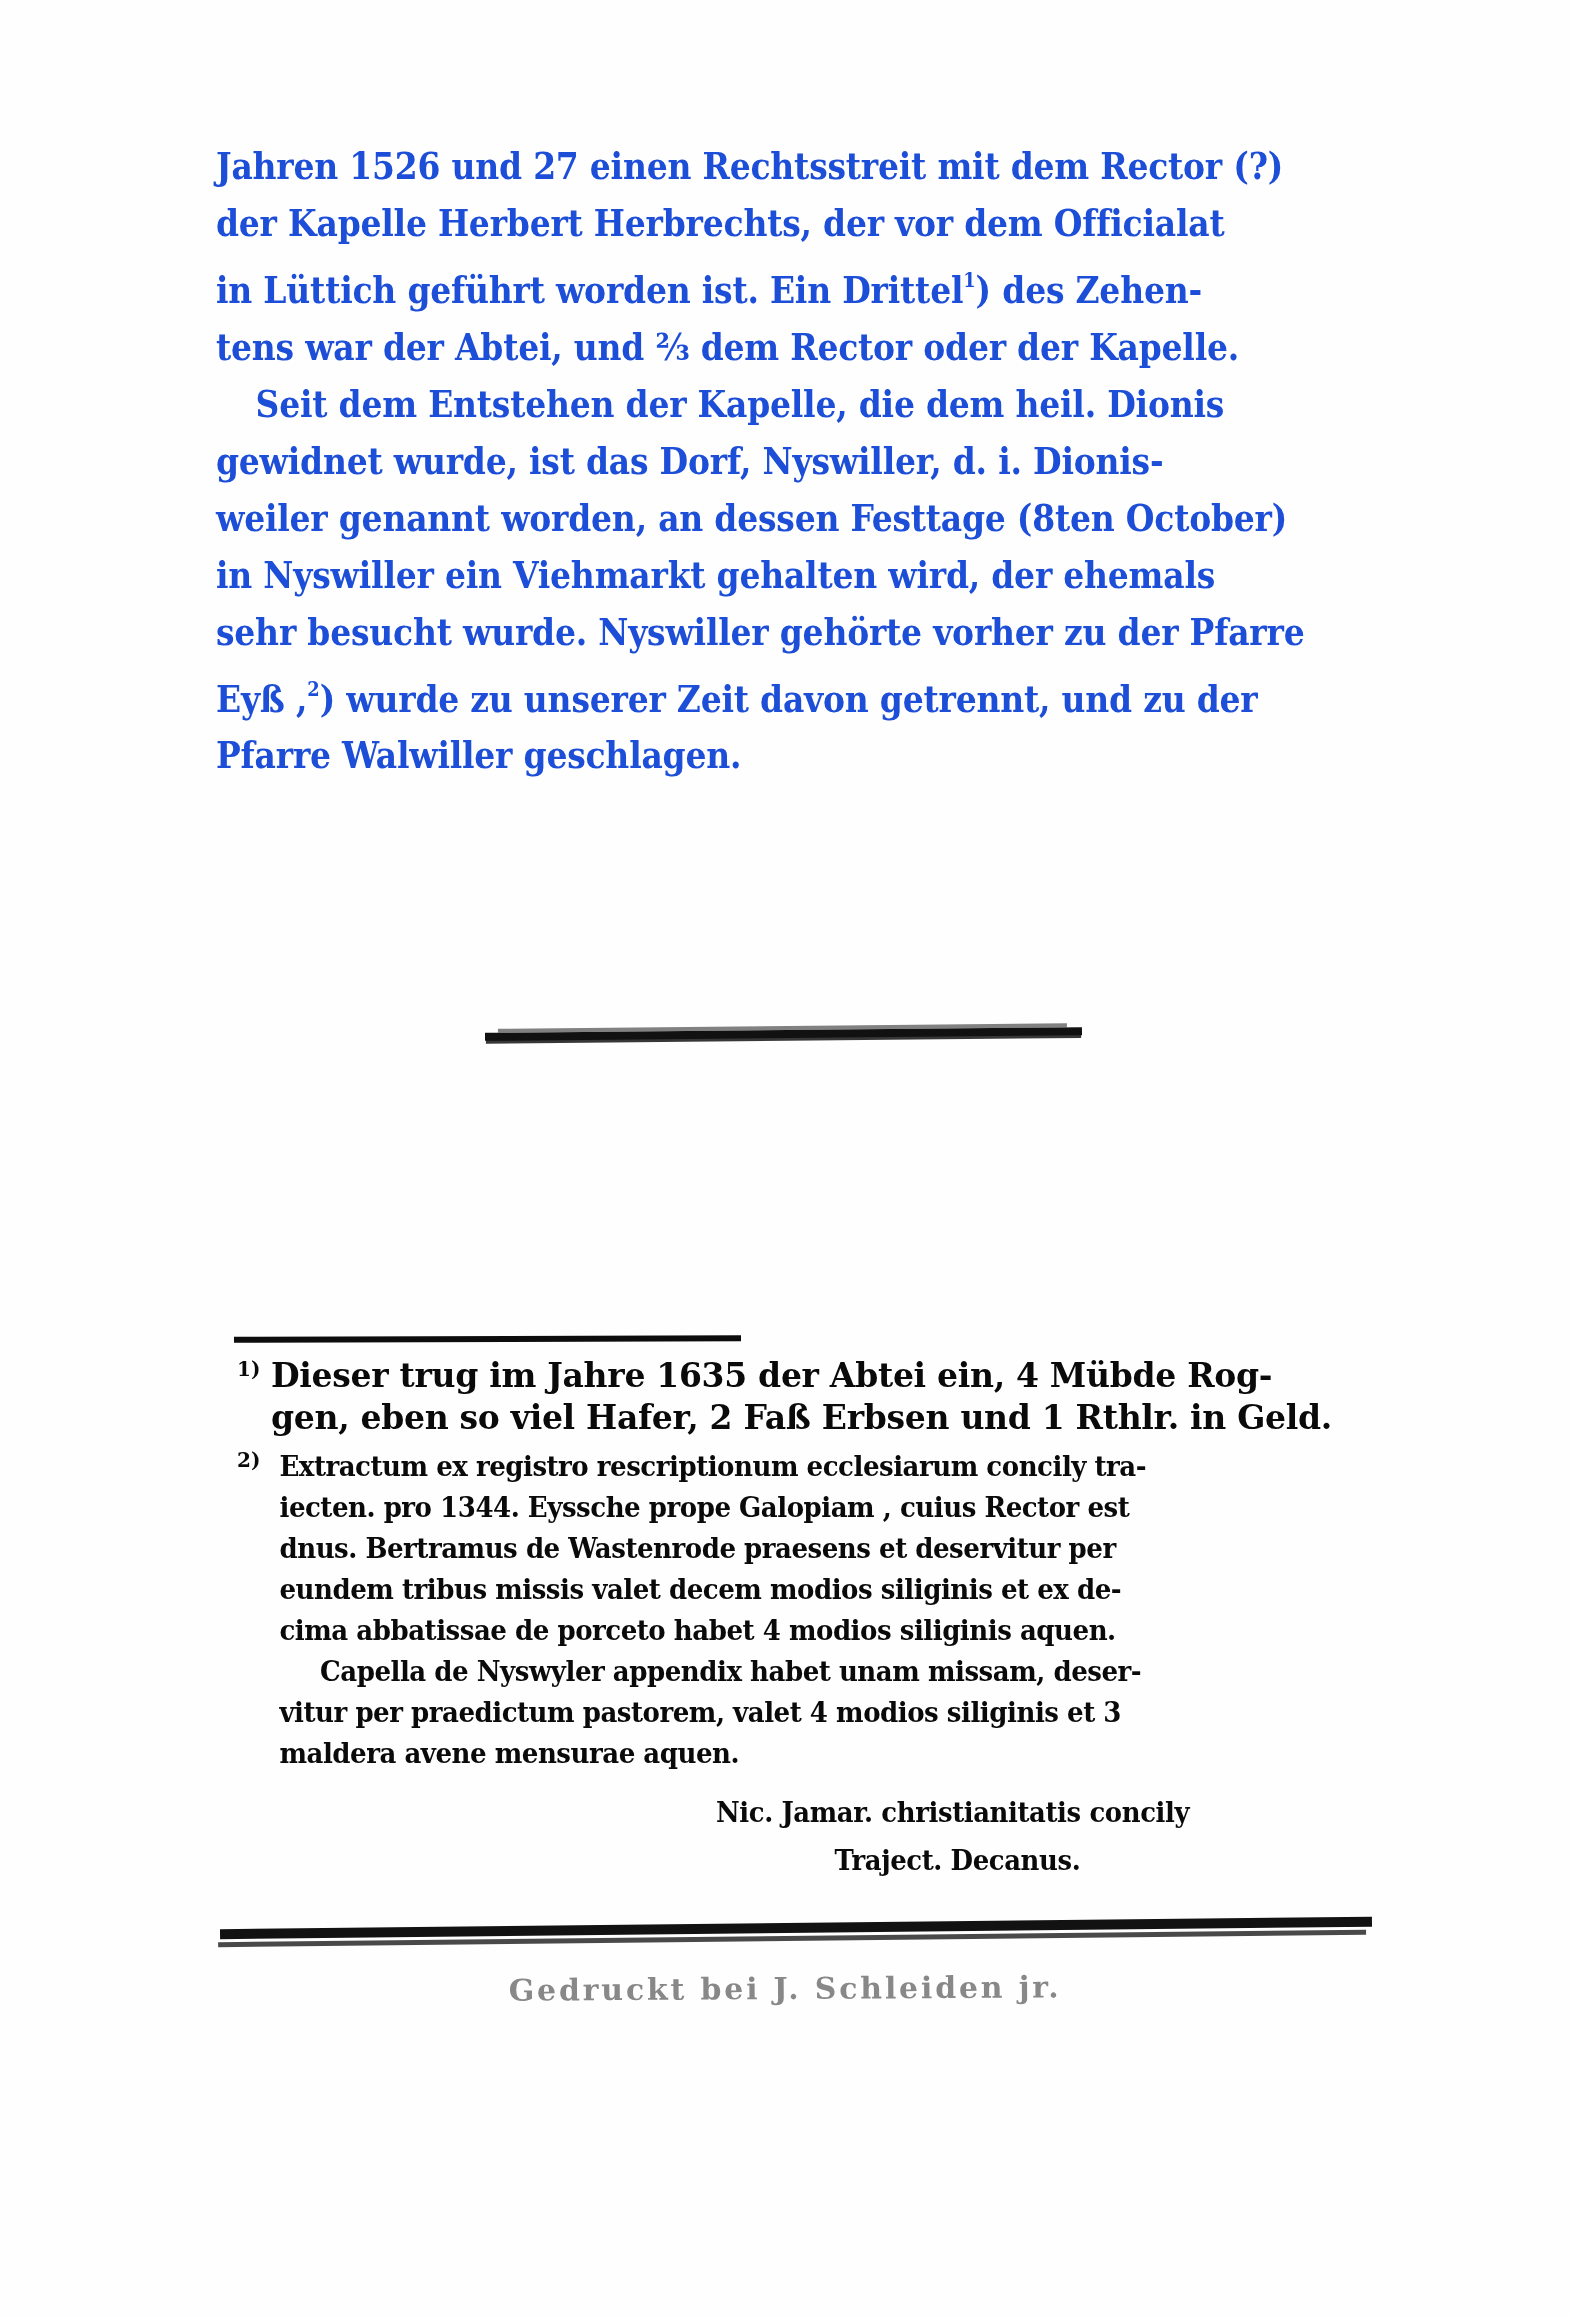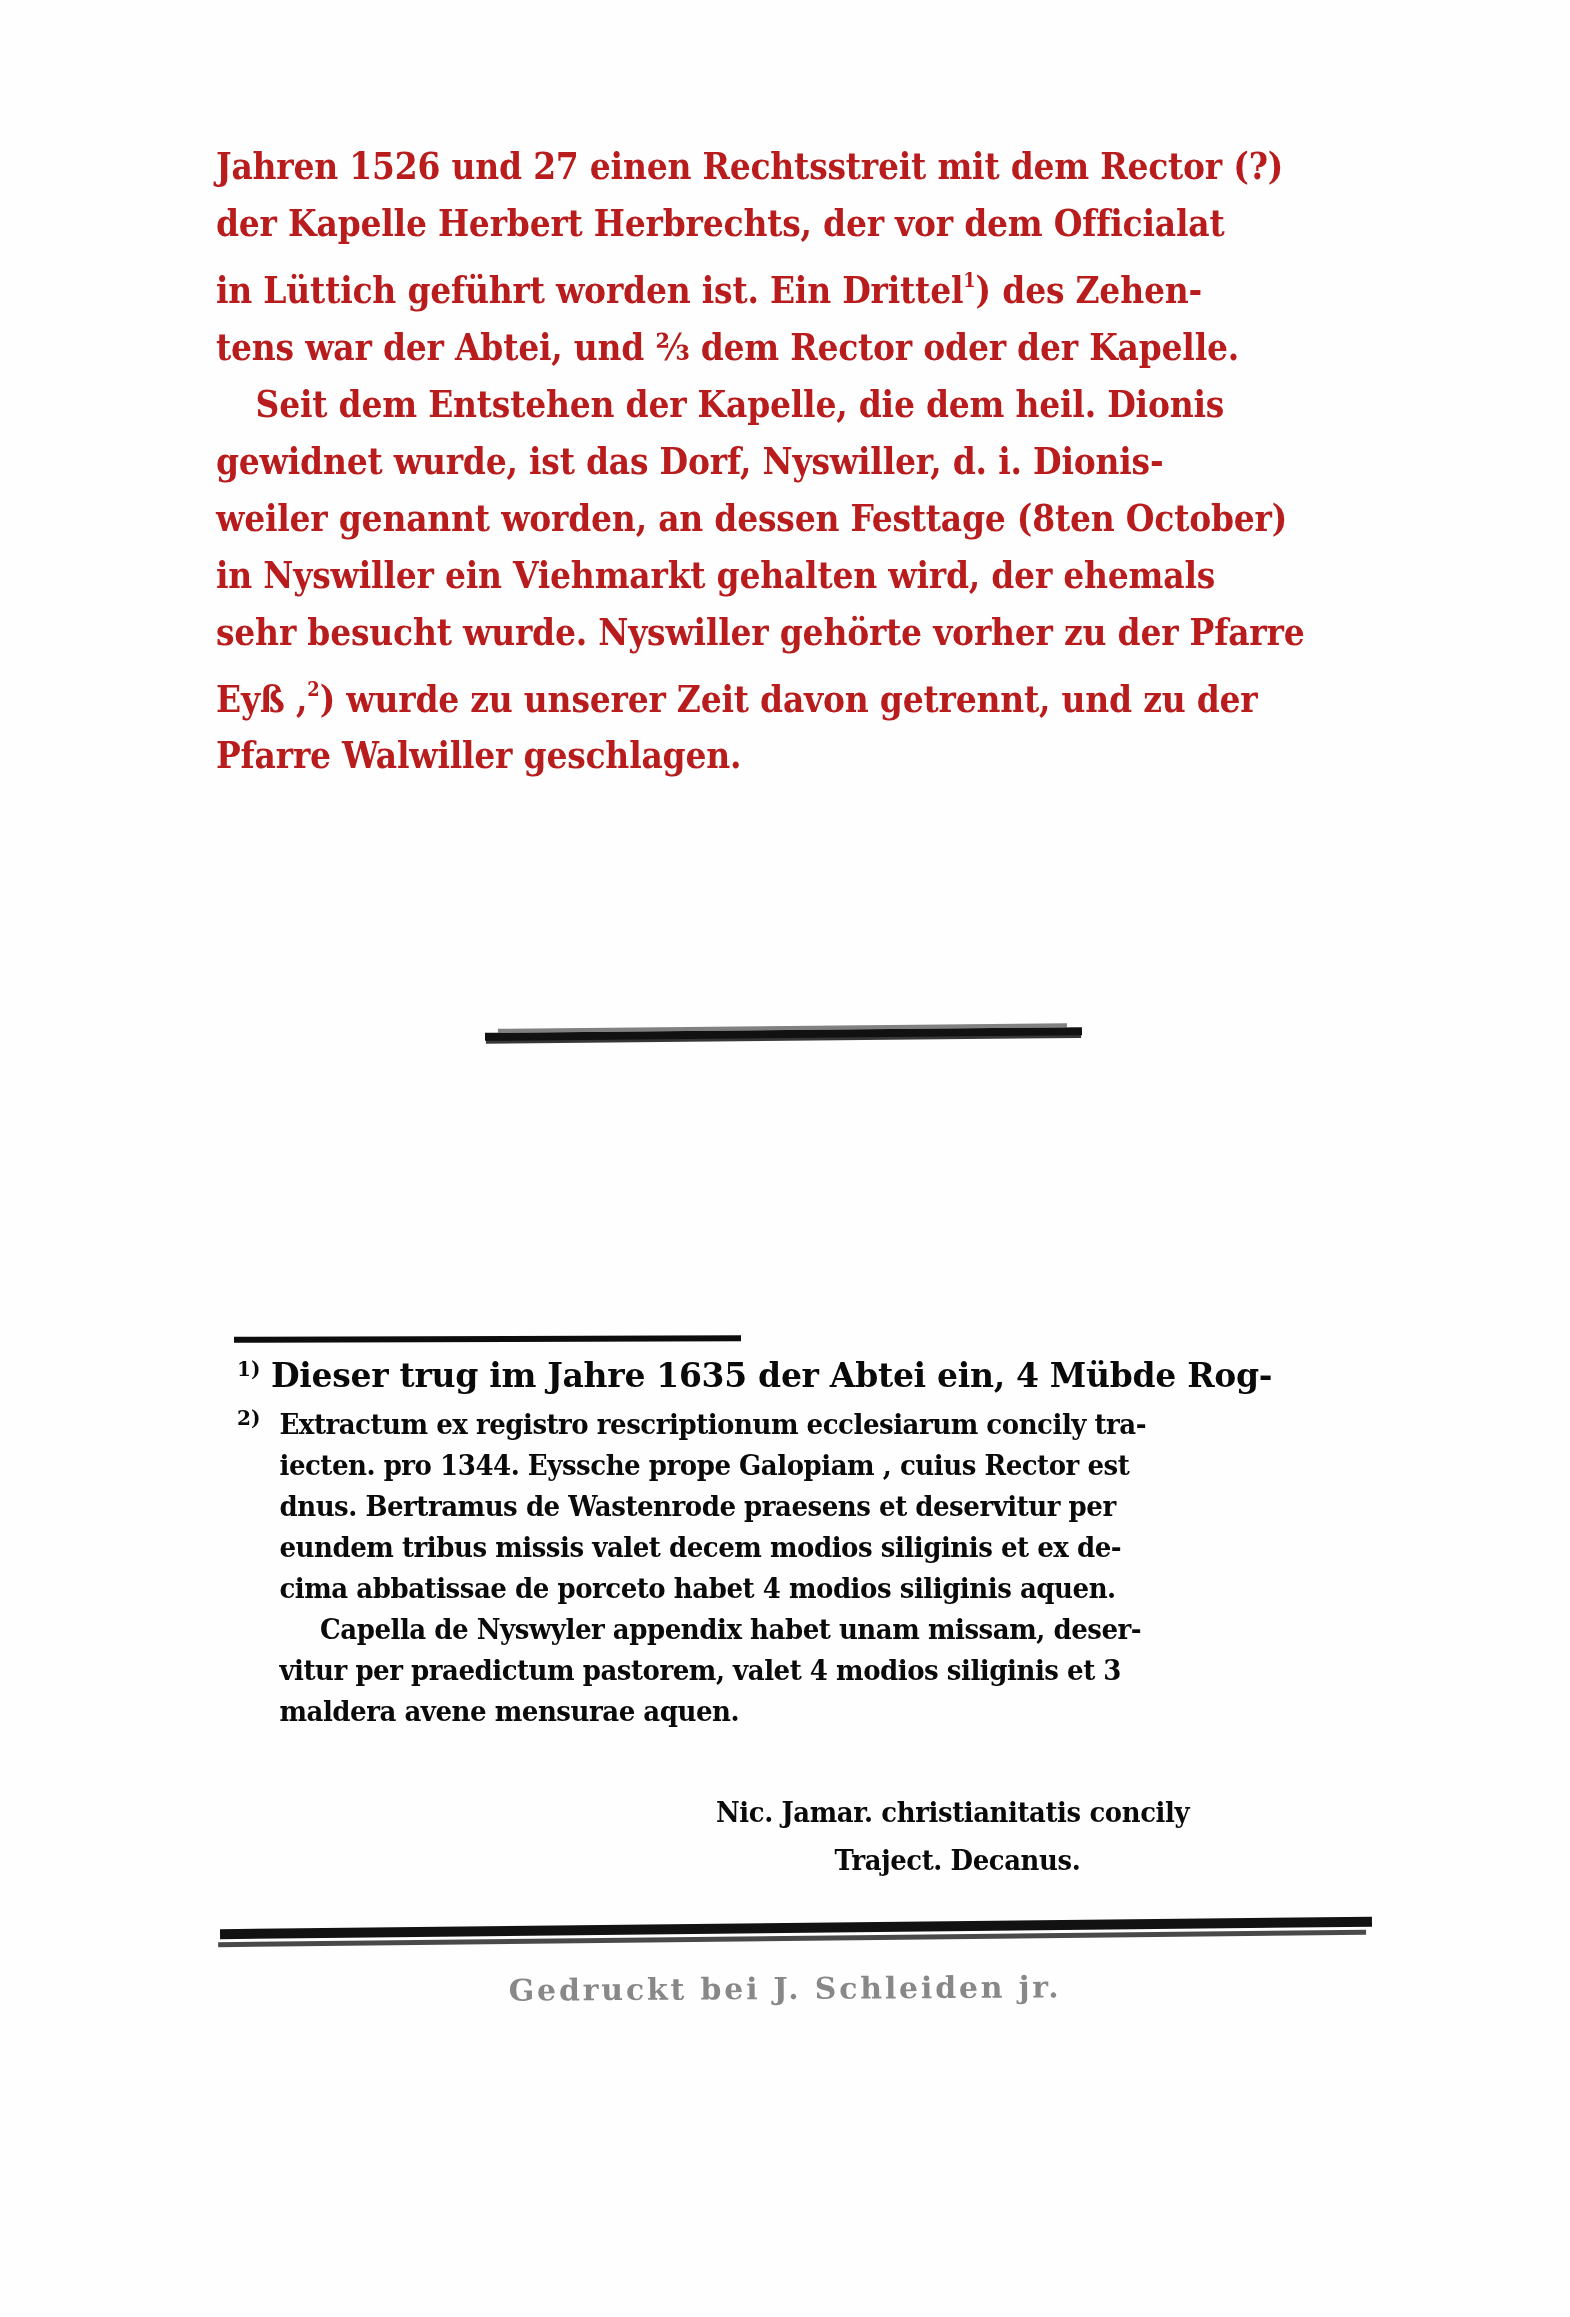--- a/index.html
+++ b/index.html
@@ -49,21 +49,21 @@
     width: 1152px;
   }
 
   .fraktur {
     font-family: "DejaVu Serif", serif;
     font-weight: 700;
     font-size: 37px;
     line-height: 57px;
     letter-spacing: -0.2px;
     font-stretch: condensed;
-    color: #b91c1c;
+    color: #1d4ed8;
   }
 
   .line {
     display: block;
     white-space: nowrap;
     transform: scaleX(0.99);
     transform-origin: left center;
   }
   .line.indent {
     padding-left: 40px;
@@ -253,20 +253,21 @@
   <div class="ornament-rule"></div>
 
   <div class="fn-rule"></div>
 
   <div class="footnotes">
 
     <div class="fn">
       <span class="fn-marker"><span>1</span>)</span>
       <div class="fn-frak">
         <span class="hang">Dieser trug im Jahre 1635 der Abtei ein,  4 Mübde Rog-</span>
+        <span class="hang">gen, eben so viel Hafer, 2 Faß Erbsen und 1 Rthlr. in Geld.</span>
       </div>
     </div>
 
     <div class="fn">
       <span class="fn-marker"><span>2</span>)</span>
       <div class="fn-latin">
         <span class="l">Extractum ex registro rescriptionum ecclesiarum concily tra-</span>
         <span class="l">iecten. pro 1344. Eyssche prope Galopiam , cuius Rector est</span>
         <span class="l">dnus. Bertramus de Wastenrode praesens et deservitur per</span>
         <span class="l">eundem tribus missis valet decem modios siliginis et ex de-</span>

